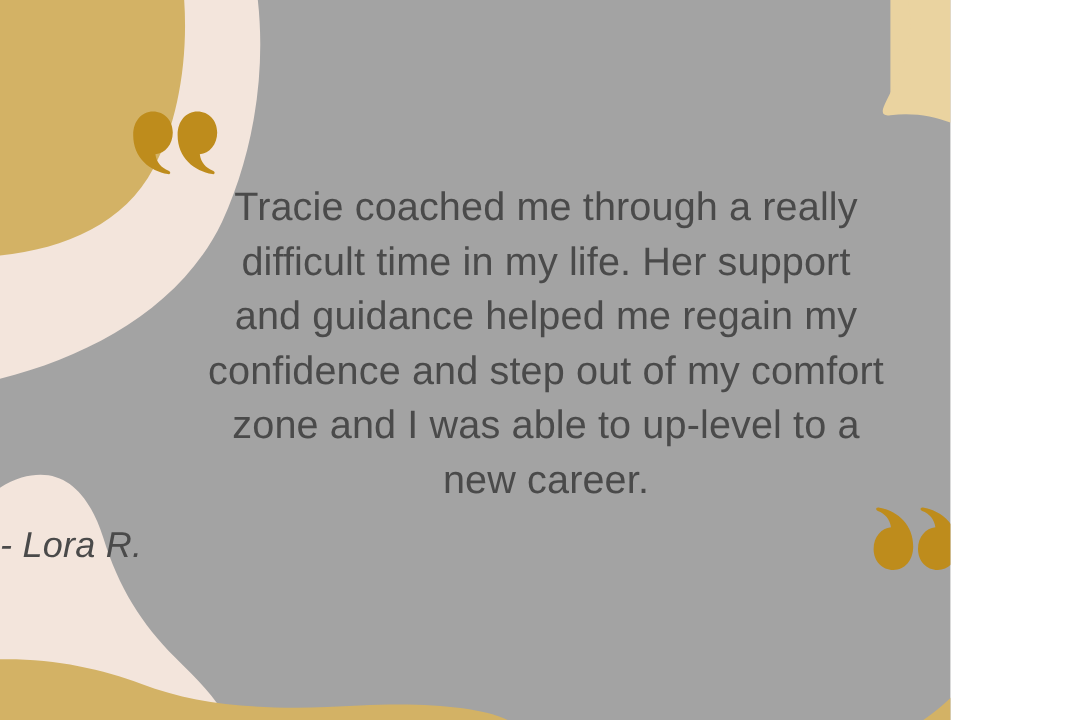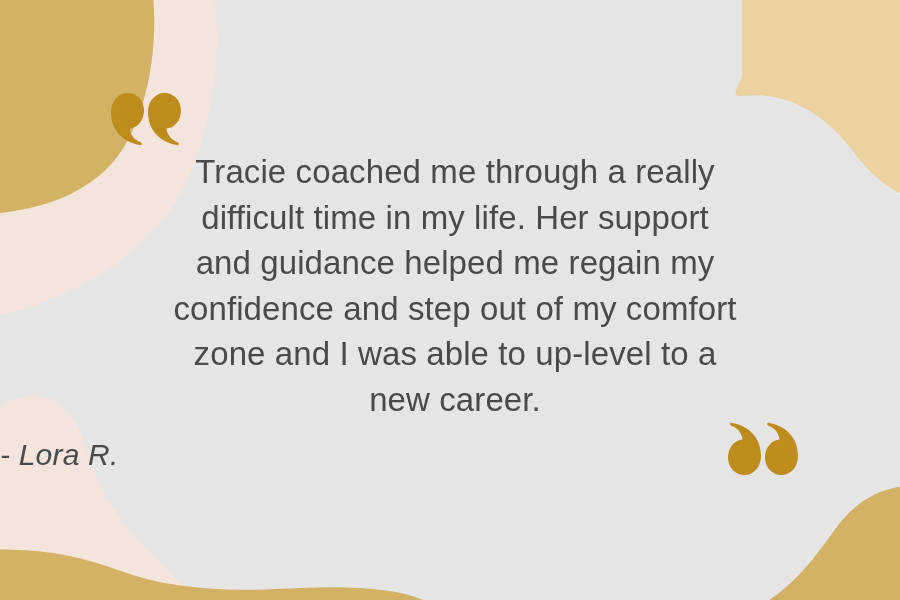--- a/index.html
+++ b/index.html
@@ -8,23 +8,23 @@
   }
   body {
     width: 900px;
     height: 600px;
     overflow: hidden;
     font-family: "Liberation Sans", sans-serif;
   }
 
   #testimonial-card {
     position: relative;
-    width: 900px;
+    width: 792px;
     height: 600px;
-    background: #e5e5e5;
+    background: #a3a3a3;
     overflow: hidden;
   }
 
   
   #bg-decor {
     position: absolute;
     inset: 0;
     width: 900px;
     height: 600px;
     pointer-events: none;

